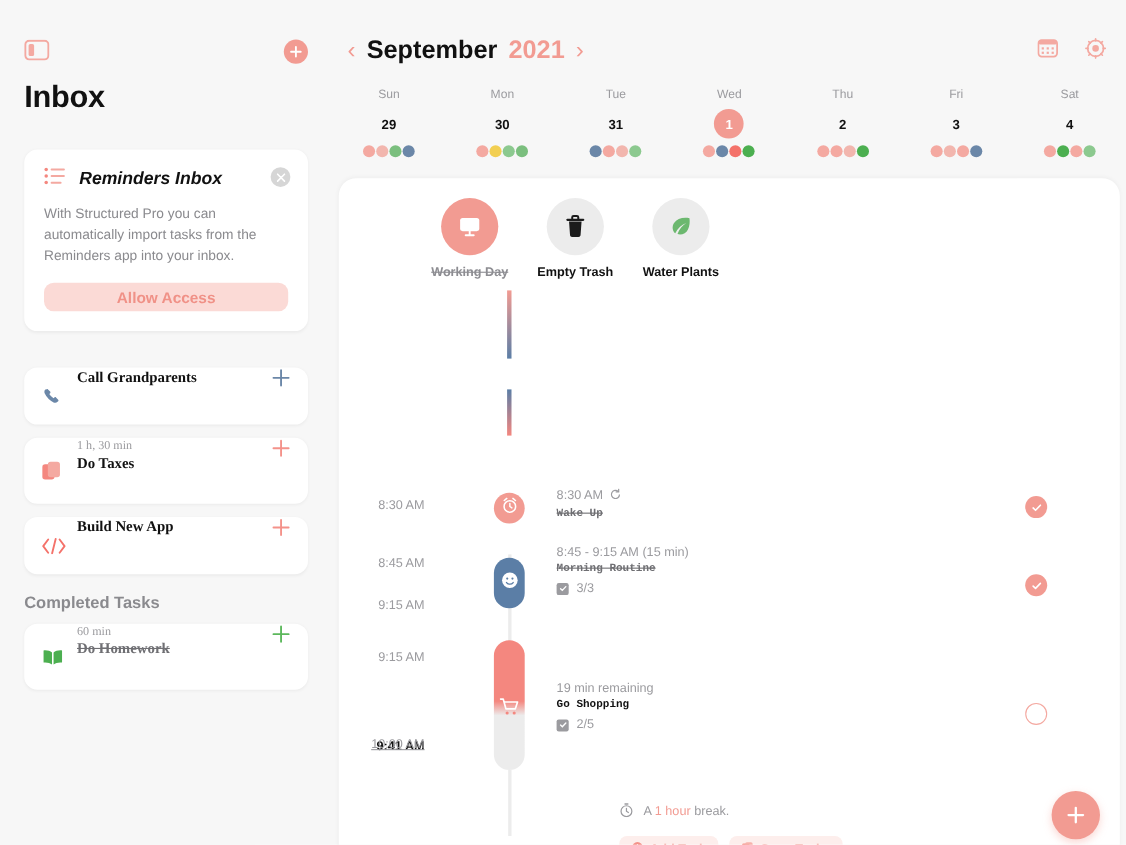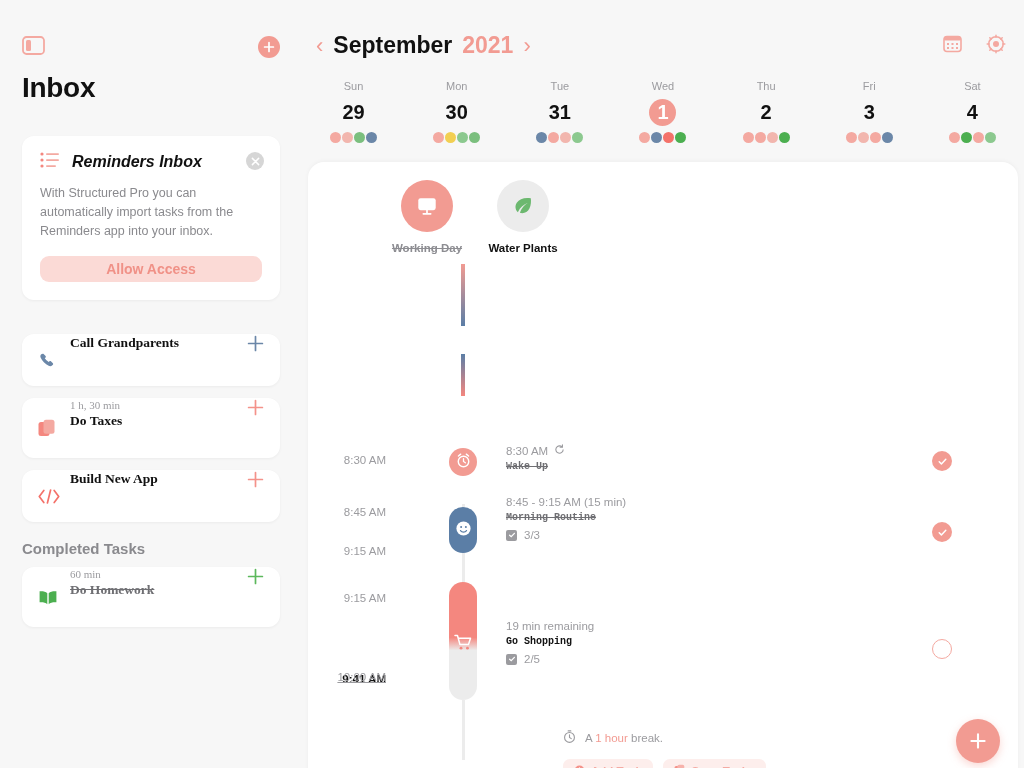--- a/index.html
+++ b/index.html
@@ -66,21 +66,21 @@
   .chev { color:#f29b92; font-size:22px; font-weight:300; cursor:pointer; line-height:1; }
   .month-name { font-size:23px; font-weight:bold; color:#111; }
   .month-year { font-size:23px; font-weight:bold; color:#f29b92; }
 
   .top-icons { position:absolute; right:18px; top:34px; display:flex; gap:24px; }
   .top-icon { cursor:pointer; }
 
   .weekrow { position:absolute; left:0; top:80px; width:722px; display:flex; }
   .daycol { flex:1; display:flex; flex-direction:column; align-items:center; cursor:pointer; }
   .dayname { font-size:11px; color:#9b9b9f; margin-bottom:7px; }
-  .daynum { font-size:20px; font-weight:bold; color:#111; width:27px; height:27px;
+  .daynum { font-size:12px; font-weight:bold; color:#111; width:27px; height:27px;
             display:flex; align-items:center; justify-content:center; border-radius:50%; }
   .daynum.today { background:#f29b92; color:#fff; }
   .dots { display:flex; gap:1px; margin-top:6px; }
   .dot { width:11px; height:11px; border-radius:50%; }
 
   .board {
     position:absolute; left:6px; top:162px; width:710px; height:620px;
     background:#fff; border-radius:16px 16px 0 0;
     box-shadow: 0 -1px 4px rgba(0,0,0,0.04);
     overflow:hidden;
@@ -373,20 +373,30 @@
             <div class="quick-circ active">
               <svg width="22" height="22" viewBox="0 0 24 24">
                 <rect x="2.5" y="3.5" width="19" height="13" rx="2.5" fill="#fff"></rect>
                 <path d="M12 16.5v3.5M8 20.5h8" stroke="#fff" stroke-width="1.9" stroke-linecap="round"></path>
               </svg>
             </div>
             <div class="quick-lbl done">Working Day</div>
           </div>
           <div class="quick">
             <div class="quick-circ">
+              <svg width="20" height="22" viewBox="0 0 20 22">
+                <path d="M2.8 4.8h14.4" stroke="#1b1b1b" stroke-width="2" stroke-linecap="round"></path>
+                <path d="M7.2 4.2V2.6c0-.7.6-1.3 1.3-1.3h2.9c.7 0 1.3.6 1.3 1.3v1.6" fill="none" stroke="#1b1b1b" stroke-width="1.8"></path>
+                <path d="M4.3 6.4h11.4l-.9 12.2c-.05 1-.9 1.8-1.9 1.8H7.1c-1 0-1.85-.8-1.9-1.8z" fill="#1b1b1b"></path>
+              </svg>
+            </div>
+            <div class="quick-lbl">Empty Trash</div>
+          </div>
+          <div class="quick">
+            <div class="quick-circ">
               <svg width="22" height="22" viewBox="0 0 24 24">
                 <path d="M20.5 3.6C14 2.4 8 4.2 5.2 8.4c-2.3 3.4-1.6 8 1.2 10.3 2.4-5.2 6.6-8.6 11-10.2-3.8 2.3-7 5.9-8.8 10.9 4 1.3 8.5-.6 10.4-4.6 1.8-3.8 2-7.8 1.5-11.2z" fill="#6cb86f"></path>
               </svg>
             </div>
             <div class="quick-lbl">Water Plants</div>
           </div>
         </div>
 
       <div class="tl-area">
 

